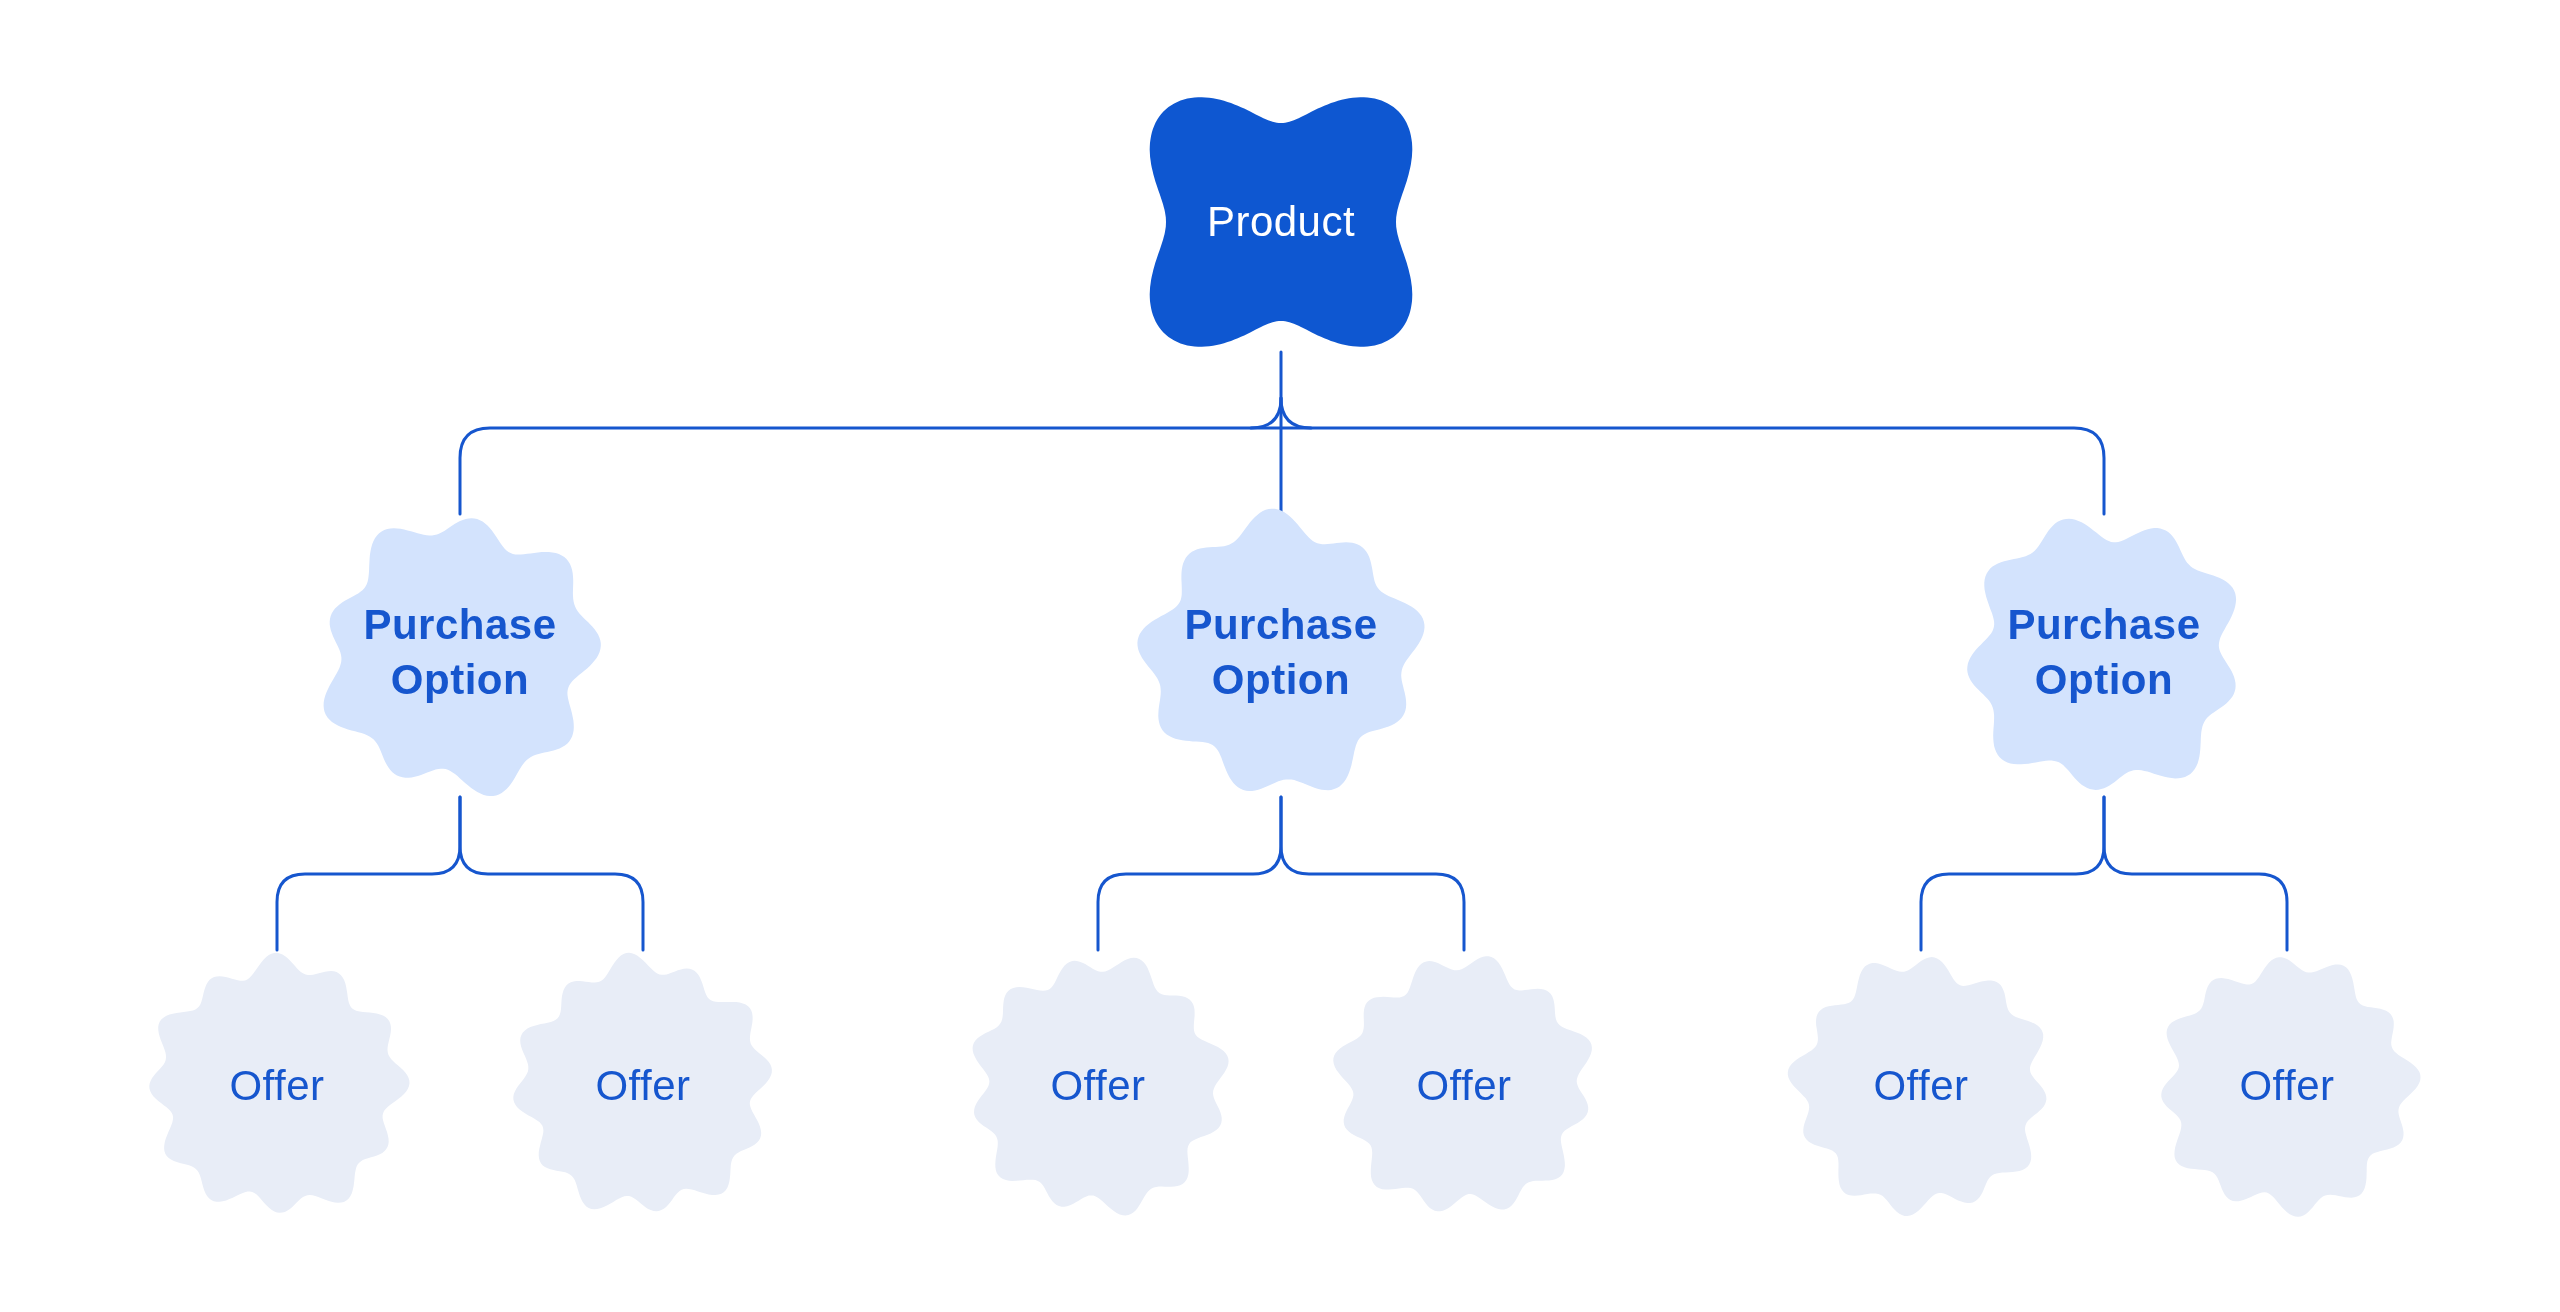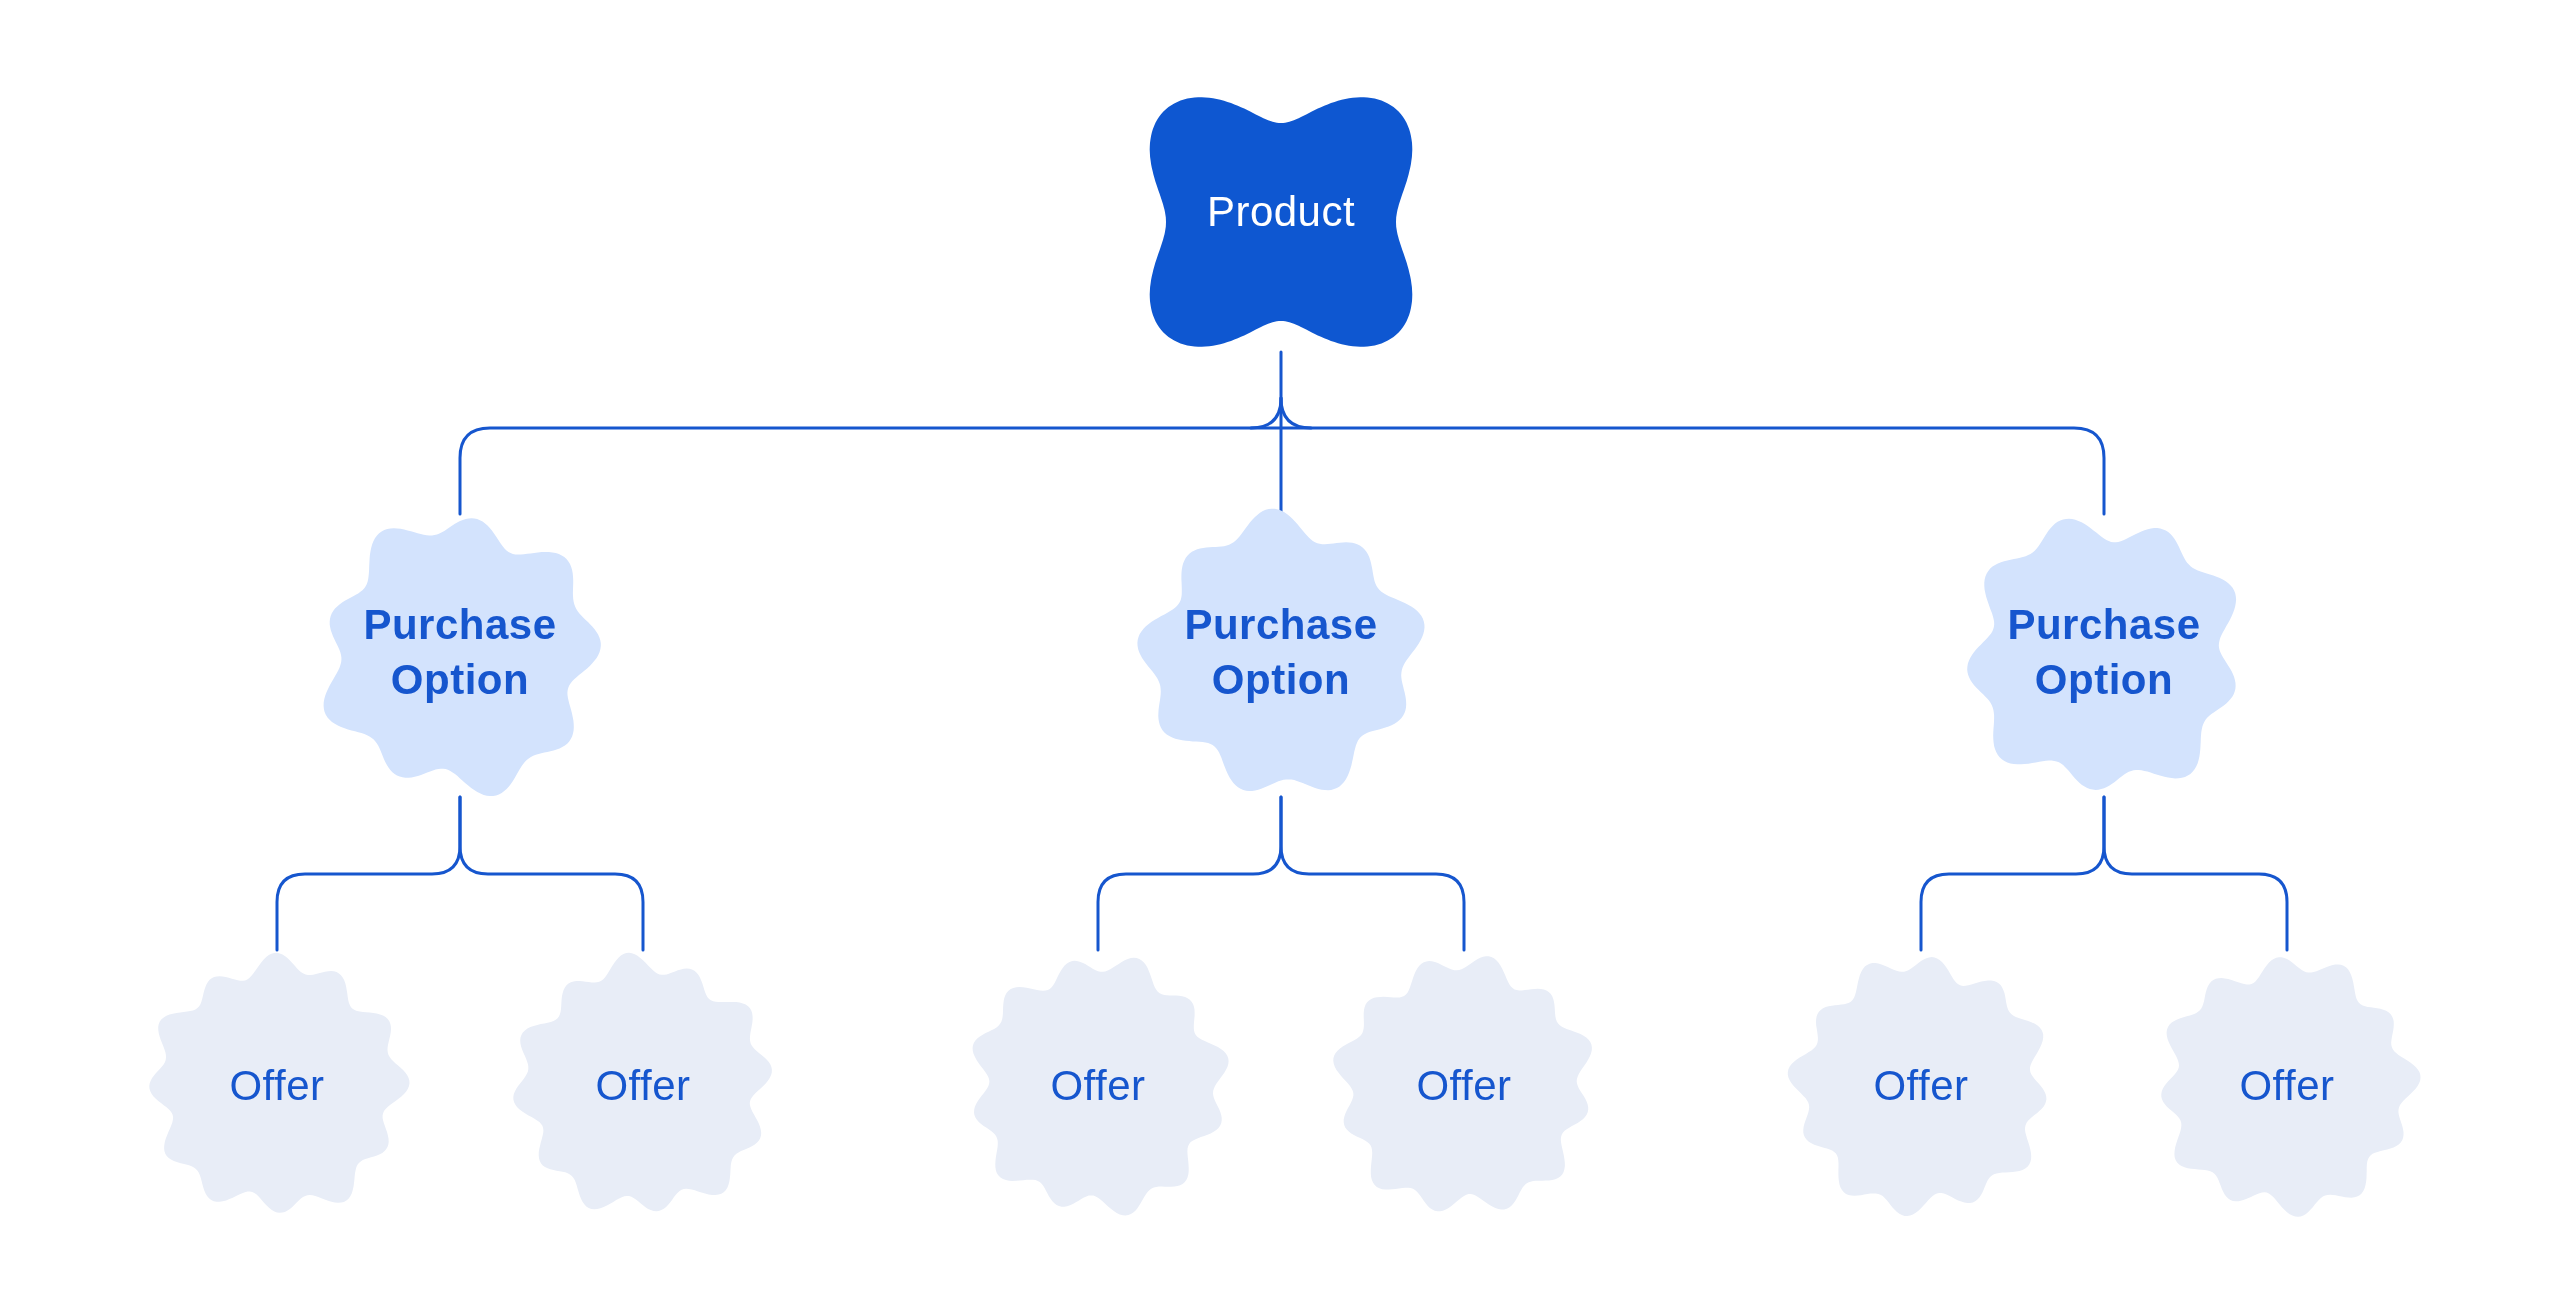--- a/index.html
+++ b/index.html
@@ -101,21 +101,21 @@
     <path class="blob-purchase" d="M2221.7 655.0L2223.1 657.5L2224.7 660.1L2226.4 662.7L2228.1 665.4L2229.9 668.2L2231.5 671.1L2232.9 674.0L2234.1 677.0L2234.9 680.0L2235.5 682.9L2235.6 685.9L2235.4 688.7L2234.7 691.5L2233.7 694.2L2232.3 696.7L2230.5 699.1L2228.5 701.3L2226.3 703.4L2223.8 705.4L2221.3 707.2L2218.7 709.0L2216.2 710.7L2213.7 712.4L2211.4 714.0L2209.3 715.8L2207.4 717.6L2205.7 719.6L2204.4 721.7L2203.3 724.0L2202.4 726.5L2201.8 729.2L2201.3 732.1L2201.0 735.3L2200.8 738.6L2200.7 742.1L2200.5 745.6L2200.3 749.3L2199.9 753.0L2199.4 756.6L2198.6 760.1L2197.6 763.4L2196.2 766.5L2194.6 769.3L2192.6 771.8L2190.4 773.9L2187.8 775.6L2185.0 776.9L2181.9 777.8L2178.6 778.3L2175.2 778.4L2171.7 778.1L2168.1 777.6L2164.5 776.8L2160.9 775.8L2157.3 774.8L2153.9 773.7L2150.6 772.6L2147.4 771.6L2144.3 770.9L2141.5 770.3L2138.7 770.0L2136.1 770.0L2133.6 770.3L2131.2 770.9L2128.8 771.8L2126.5 773.1L2124.2 774.5L2121.9 776.2L2119.5 778.0L2117.1 779.9L2114.7 781.9L2112.1 783.7L2109.5 785.4L2106.8 786.9L2104.0 788.2L2101.2 789.1L2098.4 789.7L2095.5 789.9L2092.7 789.6L2089.9 789.0L2087.2 788.0L2084.6 786.6L2082.0 784.9L2079.6 782.9L2077.3 780.7L2075.1 778.4L2072.9 775.9L2070.9 773.5L2068.9 771.1L2067.0 768.9L2065.0 766.9L2063.1 765.1L2061.0 763.5L2058.9 762.3L2056.6 761.4L2054.2 760.9L2051.6 760.6L2048.8 760.6L2045.8 760.8L2042.6 761.3L2039.3 761.8L2035.8 762.5L2032.2 763.1L2028.5 763.7L2024.7 764.1L2021.0 764.3L2017.3 764.3L2013.8 764.0L2010.4 763.4L2007.3 762.4L2004.4 761.0L2001.8 759.3L1999.6 757.2L1997.7 754.8L1996.2 752.1L1995.0 749.1L1994.1 745.9L1993.6 742.5L1993.3 739.0L1993.2 735.5L1993.3 731.9L1993.5 728.4L1993.8 725.0L1994.0 721.6L1994.1 718.5L1994.1 715.4L1993.8 712.6L1993.4 709.9L1992.7 707.4L1991.7 705.0L1990.5 702.7L1989.0 700.5L1987.2 698.4L1985.2 696.4L1983.1 694.3L1980.9 692.2L1978.7 690.0L1976.4 687.7L1974.3 685.4L1972.4 683.0L1970.7 680.4L1969.3 677.8L1968.2 675.1L1967.5 672.2L1967.2 669.4L1967.4 666.5L1967.9 663.6L1968.9 660.7L1970.3 657.8L1972.0 655.0L1973.9 652.3L1976.1 649.6L1978.4 647.1L1980.8 644.7L1983.1 642.3L1985.4 640.0L1987.5 637.8L1989.4 635.6L1991.1 633.5L1992.4 631.3L1993.3 629.0L1993.9 626.7L1994.2 624.3L1994.1 621.8L1993.6 619.1L1992.9 616.3L1992.0 613.3L1990.8 610.2L1989.6 606.9L1988.4 603.5L1987.2 600.0L1986.1 596.5L1985.3 592.9L1984.6 589.4L1984.3 585.9L1984.3 582.5L1984.7 579.3L1985.5 576.3L1986.7 573.5L1988.3 570.9L1990.2 568.6L1992.5 566.6L1995.1 564.9L1997.9 563.4L2001.0 562.2L2004.1 561.2L2007.4 560.4L2010.6 559.7L2013.9 559.0L2017.0 558.4L2020.1 557.8L2022.9 557.0L2025.7 556.2L2028.2 555.1L2030.5 553.9L2032.7 552.4L2034.7 550.7L2036.5 548.7L2038.3 546.5L2040.0 544.1L2041.6 541.5L2043.3 538.8L2045.0 536.1L2046.8 533.3L2048.6 530.6L2050.7 528.1L2052.8 525.7L2055.1 523.6L2057.6 521.8L2060.3 520.4L2063.1 519.4L2066.0 518.9L2069.0 518.7L2072.1 519.0L2075.3 519.8L2078.4 520.9L2081.6 522.3L2084.7 524.1L2087.7 526.1L2090.7 528.2L2093.5 530.4L2096.3 532.6L2099.0 534.8L2101.5 536.7L2104.0 538.5L2106.4 539.9L2108.8 541.1L2111.1 541.9L2113.5 542.3L2115.8 542.3L2118.3 541.9L2120.8 541.3L2123.4 540.3L2126.1 539.0L2128.9 537.6L2131.9 536.1L2134.9 534.5L2138.1 533.0L2141.3 531.5L2144.5 530.3L2147.8 529.2L2151.0 528.5L2154.2 528.1L2157.3 528.1L2160.3 528.5L2163.1 529.4L2165.8 530.6L2168.2 532.1L2170.5 534.1L2172.5 536.3L2174.4 538.8L2176.1 541.4L2177.6 544.2L2179.0 547.1L2180.3 550.0L2181.6 552.8L2182.9 555.5L2184.2 558.1L2185.6 560.5L2187.1 562.7L2188.9 564.6L2190.8 566.4L2192.9 567.9L2195.3 569.3L2197.8 570.5L2200.6 571.6L2203.6 572.6L2206.7 573.6L2210.0 574.6L2213.3 575.6L2216.5 576.8L2219.8 578.1L2222.8 579.6L2225.7 581.3L2228.3 583.2L2230.6 585.4L2232.6 587.8L2234.1 590.4L2235.2 593.3L2235.8 596.3L2236.1 599.5L2235.8 602.8L2235.2 606.2L2234.3 609.6L2233.0 613.1L2231.5 616.5L2229.8 619.9L2228.0 623.2L2226.2 626.3L2224.5 629.4L2222.9 632.3L2221.5 635.1L2220.3 637.8L2219.5 640.4L2219.0 642.9L2218.8 645.4L2219.0 647.8L2219.6 650.2L2220.5 652.6L2221.7 655.0Z"></path>
 
     <path class="blob-offer" d="M409.0 1086.0L407.9 1088.7L406.2 1091.4L404.0 1094.0L401.4 1096.4L398.5 1098.8L395.6 1101.0L392.7 1103.1L390.0 1105.1L387.6 1107.1L385.6 1109.1L384.0 1111.1L383.1 1113.2L382.6 1115.5L382.6 1117.9L383.1 1120.5L383.9 1123.2L384.9 1126.1L386.0 1129.2L387.1 1132.3L387.9 1135.4L388.5 1138.5L388.7 1141.4L388.4 1144.3L387.6 1146.8L386.3 1149.1L384.6 1151.1L382.3 1152.9L379.8 1154.3L376.9 1155.5L374.0 1156.5L371.0 1157.3L368.0 1158.2L365.3 1159.1L362.8 1160.1L360.7 1161.4L358.9 1162.9L357.5 1164.8L356.4 1167.1L355.7 1169.8L355.1 1172.8L354.7 1176.0L354.4 1179.5L354.0 1183.1L353.5 1186.7L352.7 1190.2L351.7 1193.4L350.3 1196.3L348.5 1198.7L346.4 1200.6L343.9 1201.9L341.1 1202.6L338.1 1202.8L334.8 1202.5L331.5 1201.8L328.1 1200.7L324.7 1199.5L321.4 1198.2L318.3 1197.0L315.3 1196.0L312.5 1195.3L309.9 1195.1L307.5 1195.3L305.2 1195.9L303.0 1197.0L300.9 1198.6L298.8 1200.5L296.7 1202.6L294.5 1204.8L292.3 1206.9L289.9 1208.9L287.5 1210.6L284.9 1211.9L282.3 1212.6L279.7 1212.8L277.0 1212.5L274.4 1211.5L271.8 1210.0L269.3 1208.1L266.9 1205.8L264.7 1203.4L262.5 1200.9L260.4 1198.4L258.4 1196.2L256.3 1194.3L254.3 1192.9L252.2 1191.9L249.9 1191.5L247.5 1191.6L244.9 1192.2L242.2 1193.2L239.2 1194.6L236.1 1196.1L232.8 1197.7L229.4 1199.1L226.1 1200.4L222.7 1201.3L219.5 1201.8L216.5 1201.8L213.7 1201.2L211.2 1200.0L209.0 1198.3L207.1 1196.1L205.6 1193.5L204.3 1190.6L203.3 1187.4L202.4 1184.2L201.6 1181.1L200.8 1178.1L199.9 1175.3L198.8 1172.8L197.5 1170.7L195.9 1168.9L193.9 1167.4L191.6 1166.2L189.0 1165.3L186.1 1164.5L183.0 1163.7L179.9 1163.0L176.8 1162.1L173.8 1161.0L171.0 1159.6L168.7 1158.0L166.7 1156.0L165.3 1153.7L164.4 1151.0L164.1 1148.1L164.3 1144.9L164.9 1141.6L165.9 1138.3L167.2 1134.9L168.6 1131.6L170.0 1128.4L171.3 1125.3L172.3 1122.5L172.9 1119.8L173.1 1117.4L172.7 1115.1L171.8 1113.0L170.4 1111.0L168.5 1109.1L166.2 1107.1L163.7 1105.2L161.0 1103.1L158.3 1101.0L155.8 1098.7L153.5 1096.4L151.7 1093.9L150.3 1091.3L149.5 1088.7L149.3 1086.0L149.7 1083.3L150.7 1080.7L152.1 1078.1L153.8 1075.7L155.8 1073.3L157.9 1071.0L160.0 1068.7L162.0 1066.5L163.6 1064.4L164.9 1062.2L165.7 1059.9L166.0 1057.5L165.9 1055.0L165.4 1052.3L164.5 1049.4L163.4 1046.4L162.1 1043.3L160.8 1040.0L159.7 1036.7L158.8 1033.4L158.3 1030.1L158.2 1027.0L158.7 1024.2L159.8 1021.6L161.5 1019.3L163.7 1017.4L166.4 1015.8L169.5 1014.6L172.9 1013.7L176.5 1013.0L180.2 1012.5L183.7 1012.1L187.1 1011.6L190.2 1011.1L193.0 1010.4L195.4 1009.4L197.4 1008.1L199.0 1006.4L200.3 1004.4L201.3 1002.0L202.1 999.3L202.8 996.4L203.5 993.3L204.3 990.2L205.3 987.3L206.4 984.5L207.9 982.0L209.6 979.8L211.7 978.2L214.1 977.0L216.7 976.4L219.6 976.2L222.6 976.4L225.7 977.0L228.8 977.8L231.9 978.7L234.9 979.5L237.7 980.3L240.3 980.7L242.8 980.8L245.1 980.4L247.3 979.5L249.3 978.0L251.2 976.1L253.1 973.8L255.1 971.1L257.1 968.2L259.2 965.2L261.4 962.2L263.7 959.4L266.2 957.0L268.8 955.1L271.5 953.7L274.2 952.9L277.0 952.8L279.8 953.4L282.5 954.5L285.2 956.2L287.7 958.3L290.2 960.7L292.5 963.2L294.8 965.8L296.9 968.2L299.1 970.4L301.2 972.2L303.4 973.6L305.6 974.5L308.0 975.0L310.5 975.0L313.2 974.7L316.0 974.0L318.9 973.3L322.0 972.5L325.0 971.7L328.1 971.2L331.1 971.1L333.9 971.3L336.6 972.1L338.9 973.4L341.0 975.2L342.7 977.5L344.2 980.2L345.3 983.2L346.1 986.6L346.7 990.0L347.3 993.4L347.7 996.8L348.2 999.9L348.9 1002.7L349.8 1005.1L351.0 1007.2L352.6 1008.8L354.6 1010.0L357.0 1010.9L359.8 1011.5L362.9 1011.9L366.2 1012.2L369.7 1012.5L373.3 1012.9L376.7 1013.5L380.0 1014.4L383.0 1015.6L385.6 1017.1L387.7 1019.0L389.3 1021.2L390.3 1023.7L390.9 1026.5L391.0 1029.4L390.7 1032.5L390.2 1035.6L389.4 1038.7L388.7 1041.8L388.0 1044.7L387.6 1047.5L387.5 1050.1L387.8 1052.6L388.5 1054.9L389.7 1057.1L391.3 1059.2L393.3 1061.3L395.6 1063.4L398.1 1065.5L400.6 1067.7L403.1 1070.1L405.3 1072.5L407.1 1075.1L408.5 1077.7L409.3 1080.5L409.5 1083.2L409.0 1086.0Z"></path>
     <path class="blob-offer" d="M763.2 1086.0L760.6 1088.5L758.0 1090.8L755.6 1093.1L753.5 1095.3L751.8 1097.4L750.6 1099.6L749.9 1101.8L749.8 1104.1L750.3 1106.5L751.2 1109.0L752.4 1111.7L754.0 1114.5L755.6 1117.4L757.3 1120.5L758.8 1123.6L760.0 1126.7L760.8 1129.8L761.2 1132.8L761.0 1135.6L760.2 1138.2L758.9 1140.5L757.1 1142.6L754.8 1144.5L752.3 1146.1L749.5 1147.5L746.6 1148.7L743.7 1149.9L741.0 1151.1L738.5 1152.4L736.4 1153.8L734.5 1155.5L733.1 1157.4L732.0 1159.7L731.3 1162.2L730.8 1165.1L730.6 1168.2L730.4 1171.6L730.2 1175.0L729.8 1178.5L729.3 1181.8L728.4 1185.0L727.3 1187.8L725.7 1190.3L723.7 1192.3L721.3 1193.7L718.5 1194.6L715.4 1195.0L712.1 1194.9L708.6 1194.4L705.1 1193.5L701.5 1192.5L698.1 1191.4L694.8 1190.3L691.7 1189.4L688.8 1188.9L686.2 1188.7L683.8 1189.0L681.6 1189.8L679.6 1191.0L677.7 1192.7L675.8 1194.8L674.0 1197.1L672.2 1199.7L670.3 1202.2L668.2 1204.7L666.1 1206.9L663.8 1208.7L661.3 1210.1L658.8 1211.0L656.2 1211.2L653.5 1211.0L650.8 1210.1L648.1 1208.9L645.5 1207.2L643.0 1205.3L640.5 1203.3L638.2 1201.3L635.9 1199.5L633.6 1197.9L631.4 1196.8L629.1 1196.1L626.8 1196.0L624.3 1196.3L621.8 1197.2L619.1 1198.5L616.2 1200.1L613.3 1201.9L610.1 1203.7L606.9 1205.5L603.7 1207.1L600.4 1208.3L597.2 1209.1L594.2 1209.3L591.3 1209.0L588.7 1208.0L586.3 1206.4L584.3 1204.3L582.5 1201.7L581.0 1198.8L579.7 1195.6L578.7 1192.2L577.7 1188.9L576.8 1185.7L575.8 1182.7L574.7 1180.1L573.3 1177.8L571.8 1175.9L569.9 1174.4L567.7 1173.2L565.3 1172.3L562.5 1171.7L559.6 1171.2L556.5 1170.7L553.5 1170.1L550.4 1169.3L547.6 1168.3L545.0 1167.0L542.8 1165.4L541.1 1163.4L539.8 1161.0L539.0 1158.3L538.7 1155.3L538.8 1152.1L539.3 1148.8L540.1 1145.4L540.9 1142.1L541.8 1138.9L542.6 1135.8L543.2 1133.0L543.4 1130.4L543.1 1128.0L542.4 1125.8L541.1 1123.9L539.4 1122.1L537.1 1120.4L534.5 1118.8L531.6 1117.1L528.5 1115.4L525.3 1113.6L522.3 1111.6L519.6 1109.5L517.2 1107.3L515.4 1104.8L514.1 1102.3L513.4 1099.6L513.3 1096.9L513.8 1094.1L514.9 1091.4L516.3 1088.7L518.1 1086.0L520.1 1083.4L522.1 1080.9L524.0 1078.5L525.6 1076.1L526.9 1073.8L527.9 1071.5L528.3 1069.1L528.3 1066.6L527.9 1064.0L527.1 1061.4L526.0 1058.5L524.7 1055.6L523.3 1052.6L522.1 1049.5L521.1 1046.4L520.4 1043.3L520.2 1040.3L520.5 1037.5L521.4 1034.9L522.8 1032.5L524.9 1030.4L527.4 1028.6L530.4 1027.1L533.7 1025.9L537.3 1024.9L540.8 1024.1L544.4 1023.4L547.7 1022.7L550.8 1021.9L553.5 1020.9L555.7 1019.8L557.6 1018.3L558.9 1016.5L559.9 1014.3L560.6 1011.8L561.0 1009.0L561.2 1005.9L561.4 1002.7L561.6 999.4L562.0 996.1L562.7 992.9L563.6 990.0L564.9 987.4L566.5 985.3L568.5 983.5L570.9 982.3L573.5 981.5L576.4 981.1L579.4 981.1L582.5 981.3L585.7 981.7L588.7 982.1L591.6 982.4L594.3 982.5L596.9 982.3L599.2 981.8L601.3 980.7L603.3 979.2L605.1 977.2L606.9 974.8L608.6 972.1L610.4 969.1L612.2 966.1L614.2 963.0L616.3 960.2L618.5 957.7L620.9 955.6L623.5 954.0L626.2 953.1L629.0 952.8L631.9 953.2L634.7 954.3L637.5 955.8L640.3 957.9L643.0 960.2L645.6 962.8L648.1 965.4L650.4 967.8L652.7 970.1L655.0 972.0L657.2 973.4L659.5 974.4L661.8 974.8L664.2 974.8L666.7 974.4L669.4 973.6L672.1 972.5L675.0 971.4L677.9 970.3L680.9 969.4L683.8 968.7L686.7 968.5L689.5 968.7L692.0 969.4L694.4 970.7L696.4 972.4L698.3 974.7L699.8 977.3L701.1 980.2L702.3 983.3L703.3 986.5L704.2 989.5L705.2 992.4L706.3 995.0L707.5 997.2L709.1 999.0L710.9 1000.3L713.1 1001.3L715.7 1001.8L718.6 1002.1L721.8 1002.1L725.2 1002.0L728.9 1001.9L732.6 1001.9L736.2 1002.1L739.7 1002.6L742.9 1003.4L745.7 1004.6L748.1 1006.2L750.0 1008.3L751.4 1010.7L752.2 1013.4L752.6 1016.4L752.6 1019.6L752.3 1022.9L751.7 1026.2L751.1 1029.5L750.5 1032.6L750.1 1035.6L749.9 1038.4L750.1 1041.0L750.7 1043.4L751.7 1045.6L753.2 1047.6L755.0 1049.6L757.2 1051.5L759.6 1053.4L762.1 1055.4L764.5 1057.5L766.8 1059.7L768.8 1062.0L770.4 1064.5L771.4 1067.0L771.9 1069.7L771.8 1072.5L771.0 1075.2L769.7 1078.0L767.9 1080.8L765.7 1083.4L763.2 1086.0Z"></path>
     <path class="blob-offer" d="M1215.0 1086.0L1213.9 1088.4L1213.2 1090.8L1213.0 1093.2L1213.3 1095.7L1214.0 1098.2L1215.0 1100.8L1216.3 1103.5L1217.7 1106.2L1219.1 1109.1L1220.3 1112.0L1221.2 1114.9L1221.7 1117.8L1221.7 1120.5L1221.2 1123.2L1220.1 1125.7L1218.5 1127.9L1216.3 1130.0L1213.6 1131.8L1210.7 1133.4L1207.5 1134.7L1204.2 1136.0L1200.9 1137.1L1197.9 1138.2L1195.1 1139.4L1192.7 1140.7L1190.7 1142.1L1189.2 1143.9L1188.2 1145.9L1187.6 1148.3L1187.4 1151.0L1187.5 1153.9L1187.8 1157.2L1188.2 1160.6L1188.5 1164.2L1188.7 1167.7L1188.7 1171.2L1188.3 1174.4L1187.5 1177.4L1186.3 1180.0L1184.6 1182.2L1182.6 1184.0L1180.1 1185.3L1177.4 1186.1L1174.4 1186.6L1171.2 1186.8L1168.0 1186.8L1164.9 1186.7L1161.8 1186.6L1158.9 1186.6L1156.2 1186.9L1153.8 1187.5L1151.6 1188.5L1149.6 1189.9L1147.8 1191.7L1146.1 1194.0L1144.5 1196.5L1142.9 1199.3L1141.2 1202.2L1139.5 1205.1L1137.6 1207.9L1135.6 1210.4L1133.3 1212.5L1130.9 1214.1L1128.3 1215.1L1125.5 1215.5L1122.7 1215.2L1119.7 1214.4L1116.7 1212.9L1113.8 1211.1L1110.9 1208.8L1108.1 1206.4L1105.4 1204.0L1102.8 1201.6L1100.4 1199.5L1098.0 1197.7L1095.7 1196.4L1093.4 1195.6L1091.1 1195.4L1088.8 1195.6L1086.4 1196.4L1083.9 1197.6L1081.3 1199.0L1078.6 1200.7L1075.8 1202.3L1072.9 1203.9L1070.0 1205.2L1067.1 1206.2L1064.3 1206.7L1061.6 1206.7L1059.0 1206.1L1056.6 1205.0L1054.4 1203.3L1052.4 1201.3L1050.6 1198.8L1048.9 1196.2L1047.5 1193.4L1046.0 1190.7L1044.6 1188.1L1043.2 1185.7L1041.6 1183.7L1039.8 1182.1L1037.8 1180.9L1035.5 1180.1L1032.9 1179.7L1030.0 1179.7L1026.8 1179.8L1023.4 1180.2L1019.8 1180.5L1016.2 1180.8L1012.5 1180.9L1009.1 1180.7L1005.9 1180.1L1003.0 1179.1L1000.5 1177.6L998.5 1175.6L996.9 1173.2L995.9 1170.4L995.4 1167.3L995.3 1164.0L995.5 1160.5L995.9 1156.9L996.5 1153.4L997.1 1150.0L997.6 1146.8L997.8 1143.8L997.7 1141.1L997.2 1138.7L996.3 1136.5L995.0 1134.5L993.2 1132.7L991.1 1130.9L988.7 1129.3L986.2 1127.6L983.6 1125.9L981.1 1124.0L978.8 1122.0L976.9 1119.8L975.4 1117.5L974.4 1115.0L974.0 1112.4L974.2 1109.6L974.9 1106.8L976.1 1104.0L977.7 1101.2L979.6 1098.4L981.6 1095.8L983.7 1093.2L985.5 1090.7L987.2 1088.3L988.4 1086.0L989.1 1083.7L989.4 1081.4L989.0 1079.1L988.2 1076.8L986.8 1074.3L985.1 1071.7L983.1 1069.0L980.9 1066.2L978.7 1063.2L976.7 1060.2L975.0 1057.1L973.6 1054.1L972.8 1051.0L972.6 1048.1L972.9 1045.4L973.9 1042.8L975.4 1040.4L977.5 1038.3L979.9 1036.4L982.7 1034.7L985.6 1033.1L988.6 1031.7L991.4 1030.3L994.1 1028.9L996.5 1027.4L998.5 1025.7L1000.1 1023.8L1001.3 1021.7L1002.1 1019.4L1002.6 1016.7L1002.9 1013.8L1003.0 1010.7L1003.1 1007.5L1003.3 1004.3L1003.7 1001.1L1004.3 998.0L1005.3 995.2L1006.7 992.7L1008.5 990.7L1010.7 989.0L1013.3 987.9L1016.3 987.3L1019.6 987.1L1023.0 987.2L1026.6 987.7L1030.2 988.4L1033.7 989.2L1037.0 989.9L1040.1 990.4L1043.0 990.7L1045.5 990.5L1047.8 989.9L1049.8 988.9L1051.6 987.3L1053.2 985.3L1054.6 982.9L1056.1 980.1L1057.5 977.1L1059.0 974.1L1060.7 971.1L1062.5 968.3L1064.4 965.8L1066.6 963.8L1069.0 962.2L1071.5 961.2L1074.1 960.8L1076.9 961.0L1079.6 961.7L1082.4 962.7L1085.2 964.1L1087.9 965.7L1090.5 967.3L1093.1 968.9L1095.6 970.2L1098.0 971.2L1100.4 971.7L1102.8 971.8L1105.2 971.4L1107.7 970.5L1110.3 969.2L1113.0 967.6L1115.8 965.8L1118.7 963.9L1121.7 962.0L1124.7 960.3L1127.8 959.0L1130.8 958.1L1133.8 957.7L1136.6 958.0L1139.3 958.9L1141.7 960.4L1143.9 962.5L1145.9 965.1L1147.6 968.1L1149.0 971.4L1150.3 974.8L1151.5 978.3L1152.6 981.6L1153.7 984.7L1154.9 987.5L1156.3 989.8L1157.8 991.7L1159.7 993.2L1161.8 994.2L1164.2 994.9L1166.9 995.2L1169.8 995.4L1172.9 995.5L1176.0 995.6L1179.2 995.8L1182.2 996.3L1185.1 997.1L1187.6 998.2L1189.8 999.8L1191.6 1001.7L1193.0 1004.0L1193.9 1006.6L1194.5 1009.6L1194.6 1012.7L1194.6 1015.9L1194.3 1019.1L1194.0 1022.2L1193.8 1025.2L1193.8 1028.0L1194.0 1030.6L1194.7 1032.9L1195.8 1034.9L1197.3 1036.7L1199.4 1038.3L1201.9 1039.7L1204.8 1041.1L1207.9 1042.5L1211.3 1043.9L1214.6 1045.4L1217.9 1047.0L1220.9 1048.9L1223.6 1050.9L1225.7 1053.2L1227.3 1055.7L1228.2 1058.3L1228.6 1061.1L1228.3 1064.0L1227.4 1066.9L1226.0 1069.8L1224.3 1072.7L1222.3 1075.6L1220.3 1078.3L1218.3 1081.0L1216.5 1083.5L1215.0 1086.0Z"></path>
     <path class="blob-offer" d="M1577.8 1086.0L1578.9 1088.4L1580.4 1090.9L1582.0 1093.4L1583.7 1096.0L1585.3 1098.7L1586.6 1101.5L1587.6 1104.3L1588.2 1107.0L1588.2 1109.7L1587.7 1112.3L1586.6 1114.8L1585.0 1117.1L1582.9 1119.2L1580.4 1121.1L1577.7 1122.9L1574.8 1124.6L1571.9 1126.1L1569.2 1127.7L1566.7 1129.2L1564.6 1130.8L1563.0 1132.6L1561.8 1134.5L1561.1 1136.7L1560.8 1139.2L1561.0 1142.0L1561.5 1145.0L1562.2 1148.3L1563.0 1151.8L1563.8 1155.4L1564.4 1159.0L1564.8 1162.5L1564.9 1165.9L1564.4 1169.1L1563.6 1171.9L1562.2 1174.4L1560.3 1176.4L1558.0 1178.0L1555.3 1179.2L1552.2 1180.0L1549.0 1180.4L1545.7 1180.6L1542.3 1180.7L1539.1 1180.7L1536.0 1180.8L1533.1 1181.1L1530.5 1181.7L1528.2 1182.6L1526.1 1183.8L1524.3 1185.5L1522.6 1187.6L1521.2 1190.0L1519.7 1192.6L1518.3 1195.4L1516.8 1198.3L1515.2 1201.0L1513.4 1203.6L1511.4 1205.8L1509.2 1207.6L1506.8 1208.8L1504.1 1209.5L1501.3 1209.6L1498.4 1209.1L1495.3 1208.1L1492.3 1206.6L1489.2 1204.8L1486.3 1202.7L1483.4 1200.7L1480.6 1198.7L1478.0 1196.9L1475.5 1195.4L1473.1 1194.5L1470.8 1194.0L1468.5 1194.1L1466.3 1194.7L1464.0 1195.9L1461.7 1197.5L1459.2 1199.4L1456.7 1201.6L1454.1 1203.8L1451.4 1206.0L1448.6 1207.9L1445.8 1209.5L1442.9 1210.7L1440.1 1211.3L1437.4 1211.3L1434.7 1210.7L1432.3 1209.6L1429.9 1208.0L1427.8 1205.9L1425.8 1203.6L1423.9 1201.1L1422.2 1198.5L1420.5 1196.0L1418.7 1193.7L1417.0 1191.7L1415.0 1190.0L1413.0 1188.8L1410.6 1188.1L1408.1 1187.7L1405.3 1187.7L1402.3 1187.9L1399.0 1188.4L1395.6 1188.9L1392.2 1189.3L1388.7 1189.6L1385.4 1189.6L1382.2 1189.2L1379.4 1188.3L1376.8 1187.0L1374.7 1185.1L1373.1 1182.8L1371.9 1180.1L1371.1 1176.9L1370.8 1173.5L1370.8 1169.9L1371.0 1166.2L1371.4 1162.6L1371.8 1159.1L1372.1 1155.7L1372.2 1152.7L1372.0 1149.9L1371.5 1147.5L1370.5 1145.3L1369.1 1143.5L1367.2 1141.9L1365.0 1140.5L1362.4 1139.1L1359.6 1137.8L1356.7 1136.5L1353.9 1135.0L1351.2 1133.4L1348.8 1131.6L1346.8 1129.6L1345.2 1127.4L1344.2 1124.9L1343.7 1122.3L1343.7 1119.6L1344.3 1116.7L1345.2 1113.9L1346.5 1111.0L1348.0 1108.1L1349.5 1105.4L1350.9 1102.7L1352.1 1100.1L1352.9 1097.7L1353.4 1095.3L1353.3 1093.0L1352.7 1090.7L1351.6 1088.4L1350.0 1086.0L1348.0 1083.6L1345.7 1081.0L1343.3 1078.4L1340.9 1075.7L1338.6 1072.8L1336.5 1069.9L1334.9 1066.9L1333.8 1064.0L1333.3 1061.1L1333.4 1058.2L1334.2 1055.6L1335.6 1053.0L1337.5 1050.7L1340.0 1048.5L1342.7 1046.6L1345.7 1044.8L1348.8 1043.1L1351.8 1041.6L1354.6 1040.0L1357.1 1038.4L1359.3 1036.7L1361.1 1034.9L1362.4 1032.9L1363.2 1030.6L1363.7 1028.1L1363.9 1025.4L1363.9 1022.5L1363.8 1019.4L1363.7 1016.3L1363.7 1013.2L1364.0 1010.1L1364.6 1007.2L1365.6 1004.6L1367.1 1002.3L1369.0 1000.4L1371.3 998.9L1374.0 997.8L1377.0 997.2L1380.3 996.9L1383.7 996.8L1387.2 997.0L1390.6 997.2L1393.8 997.5L1396.8 997.5L1399.6 997.4L1402.0 996.8L1404.1 995.9L1405.9 994.5L1407.5 992.7L1408.8 990.3L1409.9 987.6L1410.9 984.5L1412.0 981.2L1413.1 977.8L1414.3 974.4L1415.7 971.2L1417.4 968.3L1419.3 965.7L1421.4 963.7L1423.8 962.3L1426.4 961.4L1429.1 961.1L1432.0 961.3L1434.9 962.0L1437.9 963.1L1440.8 964.5L1443.7 965.9L1446.5 967.3L1449.2 968.6L1451.8 969.6L1454.3 970.2L1456.7 970.3L1459.1 970.1L1461.6 969.3L1464.0 968.1L1466.5 966.6L1469.1 964.8L1471.7 962.9L1474.5 961.0L1477.3 959.3L1480.2 957.8L1483.1 956.8L1485.9 956.2L1488.7 956.3L1491.4 957.0L1494.0 958.3L1496.3 960.2L1498.4 962.6L1500.4 965.5L1502.1 968.6L1503.7 972.0L1505.2 975.3L1506.5 978.5L1507.9 981.5L1509.3 984.2L1510.9 986.4L1512.6 988.1L1514.5 989.4L1516.7 990.1L1519.2 990.4L1521.9 990.4L1524.9 990.1L1528.0 989.7L1531.3 989.2L1534.6 988.9L1537.8 988.8L1540.9 988.9L1543.8 989.5L1546.4 990.5L1548.7 991.9L1550.6 993.8L1552.1 996.1L1553.2 998.7L1553.9 1001.6L1554.4 1004.6L1554.7 1007.7L1554.9 1010.8L1555.1 1013.8L1555.4 1016.6L1556.0 1019.2L1556.8 1021.5L1558.1 1023.5L1559.8 1025.2L1561.9 1026.7L1564.4 1028.0L1567.3 1029.2L1570.5 1030.3L1573.8 1031.5L1577.2 1032.7L1580.5 1034.1L1583.6 1035.7L1586.3 1037.6L1588.6 1039.7L1590.3 1042.0L1591.4 1044.6L1591.9 1047.4L1591.8 1050.3L1591.0 1053.4L1589.8 1056.5L1588.2 1059.6L1586.3 1062.7L1584.2 1065.7L1582.2 1068.5L1580.4 1071.3L1578.8 1073.9L1577.7 1076.5L1576.9 1078.9L1576.7 1081.3L1577.0 1083.6L1577.8 1086.0Z"></path>
     <path class="blob-offer" d="M2040.8 1086.0L2042.7 1088.5L2044.3 1091.2L2045.5 1093.8L2046.2 1096.5L2046.4 1099.2L2045.9 1101.8L2045.0 1104.3L2043.5 1106.7L2041.5 1109.0L2039.3 1111.1L2036.9 1113.2L2034.4 1115.1L2032.0 1117.0L2029.9 1118.9L2028.0 1120.8L2026.6 1122.8L2025.6 1124.9L2025.1 1127.2L2025.0 1129.7L2025.4 1132.5L2026.2 1135.5L2027.1 1138.7L2028.2 1142.1L2029.3 1145.5L2030.2 1149.1L2030.9 1152.6L2031.2 1156.0L2031.1 1159.1L2030.4 1162.1L2029.2 1164.6L2027.5 1166.8L2025.2 1168.6L2022.5 1170.0L2019.4 1171.0L2016.1 1171.6L2012.6 1172.0L2009.1 1172.2L2005.6 1172.4L2002.3 1172.6L1999.2 1172.9L1996.5 1173.4L1994.0 1174.3L1991.9 1175.4L1990.1 1177.0L1988.5 1179.0L1987.2 1181.3L1986.0 1183.9L1984.9 1186.6L1983.7 1189.5L1982.4 1192.4L1981.0 1195.1L1979.3 1197.5L1977.4 1199.6L1975.2 1201.3L1972.8 1202.4L1970.2 1203.0L1967.3 1203.0L1964.3 1202.5L1961.3 1201.6L1958.2 1200.4L1955.1 1198.9L1952.1 1197.3L1949.2 1195.8L1946.5 1194.5L1943.9 1193.5L1941.4 1193.0L1939.1 1192.9L1936.9 1193.4L1934.7 1194.4L1932.6 1195.9L1930.4 1197.9L1928.2 1200.3L1925.9 1202.9L1923.5 1205.6L1921.0 1208.2L1918.4 1210.7L1915.7 1212.8L1912.9 1214.4L1910.1 1215.5L1907.3 1216.0L1904.6 1215.9L1901.9 1215.1L1899.4 1213.8L1897.0 1212.0L1894.7 1209.8L1892.5 1207.4L1890.5 1204.9L1888.5 1202.3L1886.6 1200.0L1884.7 1197.9L1882.7 1196.1L1880.5 1194.8L1878.3 1193.9L1875.8 1193.4L1873.2 1193.4L1870.4 1193.6L1867.4 1194.1L1864.2 1194.6L1861.0 1195.2L1857.7 1195.6L1854.5 1195.8L1851.4 1195.6L1848.6 1195.0L1846.0 1193.9L1843.8 1192.3L1842.0 1190.1L1840.5 1187.5L1839.5 1184.5L1838.9 1181.2L1838.5 1177.6L1838.4 1174.0L1838.4 1170.3L1838.5 1166.8L1838.5 1163.5L1838.3 1160.5L1837.9 1157.8L1837.1 1155.4L1835.9 1153.5L1834.2 1151.9L1832.2 1150.5L1829.7 1149.5L1826.9 1148.5L1823.8 1147.7L1820.6 1146.8L1817.4 1145.8L1814.3 1144.7L1811.4 1143.3L1808.8 1141.7L1806.7 1139.8L1805.0 1137.6L1803.9 1135.2L1803.3 1132.6L1803.3 1129.8L1803.6 1126.9L1804.3 1123.9L1805.3 1120.9L1806.4 1118.0L1807.4 1115.2L1808.3 1112.4L1808.9 1109.8L1809.2 1107.3L1809.0 1104.9L1808.3 1102.6L1807.1 1100.4L1805.5 1098.1L1803.4 1095.9L1801.1 1093.5L1798.6 1091.1L1796.1 1088.6L1793.7 1086.0L1791.5 1083.3L1789.8 1080.5L1788.5 1077.7L1787.8 1074.8L1787.8 1072.0L1788.4 1069.3L1789.7 1066.6L1791.6 1064.1L1794.0 1061.8L1796.7 1059.6L1799.7 1057.6L1802.8 1055.7L1805.9 1053.9L1808.8 1052.1L1811.4 1050.4L1813.7 1048.6L1815.4 1046.7L1816.7 1044.7L1817.5 1042.5L1817.9 1040.1L1817.9 1037.5L1817.6 1034.7L1817.2 1031.7L1816.7 1028.6L1816.2 1025.5L1816.0 1022.4L1816.1 1019.4L1816.6 1016.6L1817.5 1014.1L1818.9 1011.8L1820.7 1009.9L1823.0 1008.3L1825.7 1007.1L1828.6 1006.3L1831.8 1005.7L1835.0 1005.2L1838.2 1004.9L1841.3 1004.6L1844.2 1004.2L1846.8 1003.6L1849.1 1002.8L1851.1 1001.5L1852.7 999.8L1854.0 997.7L1855.0 995.2L1855.9 992.3L1856.6 989.0L1857.3 985.6L1858.0 982.0L1858.9 978.4L1859.9 974.9L1861.3 971.7L1862.9 969.0L1864.8 966.6L1867.1 964.9L1869.6 963.7L1872.3 963.1L1875.3 963.1L1878.4 963.6L1881.5 964.5L1884.7 965.7L1887.8 967.0L1890.8 968.4L1893.7 969.7L1896.5 970.8L1899.2 971.5L1901.7 971.8L1904.1 971.7L1906.5 971.1L1908.8 970.0L1911.1 968.6L1913.5 966.8L1915.9 964.9L1918.4 963.0L1921.0 961.1L1923.7 959.5L1926.4 958.2L1929.1 957.4L1931.8 957.1L1934.5 957.4L1937.1 958.4L1939.6 959.9L1942.0 961.9L1944.2 964.4L1946.2 967.2L1948.2 970.2L1949.9 973.3L1951.7 976.2L1953.3 978.9L1955.0 981.3L1956.8 983.2L1958.7 984.6L1960.8 985.5L1963.1 985.9L1965.6 985.8L1968.4 985.3L1971.4 984.6L1974.5 983.6L1977.9 982.6L1981.3 981.6L1984.6 980.9L1988.0 980.5L1991.1 980.5L1994.0 981.0L1996.6 981.9L1998.9 983.4L2000.8 985.3L2002.3 987.7L2003.5 990.4L2004.5 993.3L2005.2 996.4L2005.7 999.5L2006.2 1002.5L2006.8 1005.4L2007.5 1008.1L2008.5 1010.5L2009.8 1012.5L2011.5 1014.3L2013.5 1015.8L2015.9 1017.0L2018.7 1018.1L2021.7 1019.1L2024.9 1020.1L2028.2 1021.1L2031.4 1022.3L2034.4 1023.6L2037.2 1025.3L2039.5 1027.2L2041.3 1029.4L2042.5 1031.9L2043.2 1034.6L2043.2 1037.6L2042.7 1040.7L2041.6 1044.0L2040.2 1047.3L2038.5 1050.5L2036.7 1053.7L2034.8 1056.8L2033.1 1059.7L2031.7 1062.5L2030.6 1065.1L2030.0 1067.6L2030.0 1069.9L2030.4 1072.2L2031.4 1074.4L2032.8 1076.6L2034.6 1078.9L2036.6 1081.2L2038.7 1083.5L2040.8 1086.0Z"></path>
     <path class="blob-offer" d="M2417.6 1086.0L2415.6 1088.7L2413.2 1091.3L2410.7 1093.8L2408.1 1096.2L2405.6 1098.5L2403.4 1100.7L2401.5 1102.9L2400.0 1105.1L2399.0 1107.4L2398.5 1109.7L2398.4 1112.1L2398.8 1114.7L2399.5 1117.4L2400.4 1120.2L2401.3 1123.1L2402.3 1126.1L2403.0 1129.1L2403.5 1132.1L2403.5 1135.0L2403.1 1137.7L2402.2 1140.2L2400.7 1142.4L2398.7 1144.4L2396.3 1146.1L2393.5 1147.5L2390.4 1148.6L2387.1 1149.5L2383.8 1150.3L2380.6 1151.1L2377.6 1151.9L2374.9 1152.7L2372.6 1153.8L2370.7 1155.2L2369.2 1156.9L2368.1 1159.0L2367.3 1161.4L2366.9 1164.3L2366.7 1167.4L2366.7 1170.8L2366.6 1174.4L2366.5 1178.1L2366.1 1181.7L2365.5 1185.1L2364.6 1188.2L2363.3 1191.0L2361.6 1193.4L2359.6 1195.2L2357.1 1196.5L2354.4 1197.3L2351.5 1197.7L2348.3 1197.6L2345.1 1197.2L2341.9 1196.6L2338.7 1195.9L2335.7 1195.3L2332.8 1194.9L2330.0 1194.7L2327.5 1194.9L2325.1 1195.5L2322.9 1196.6L2320.9 1198.1L2318.8 1200.0L2316.8 1202.2L2314.8 1204.6L2312.8 1207.2L2310.6 1209.6L2308.3 1211.9L2305.9 1213.9L2303.3 1215.4L2300.7 1216.4L2298.0 1216.7L2295.2 1216.5L2292.4 1215.6L2289.7 1214.2L2287.0 1212.2L2284.4 1209.8L2281.9 1207.2L2279.6 1204.4L2277.3 1201.7L2275.1 1199.1L2273.0 1196.8L2270.9 1194.9L2268.8 1193.5L2266.7 1192.6L2264.4 1192.3L2262.0 1192.5L2259.5 1193.2L2256.8 1194.2L2253.9 1195.5L2251.0 1196.9L2247.9 1198.3L2244.8 1199.6L2241.6 1200.6L2238.6 1201.2L2235.7 1201.3L2232.9 1200.9L2230.4 1199.9L2228.2 1198.5L2226.2 1196.6L2224.5 1194.2L2223.1 1191.6L2221.8 1188.7L2220.7 1185.8L2219.6 1182.9L2218.6 1180.2L2217.4 1177.7L2216.0 1175.5L2214.4 1173.7L2212.5 1172.3L2210.3 1171.2L2207.7 1170.5L2204.8 1170.0L2201.6 1169.7L2198.2 1169.4L2194.7 1169.1L2191.1 1168.8L2187.7 1168.2L2184.5 1167.3L2181.5 1166.0L2179.1 1164.4L2177.1 1162.4L2175.6 1160.0L2174.7 1157.2L2174.4 1154.2L2174.6 1150.9L2175.1 1147.5L2176.1 1144.0L2177.2 1140.5L2178.4 1137.1L2179.5 1133.9L2180.5 1130.8L2181.1 1127.9L2181.4 1125.3L2181.2 1122.8L2180.5 1120.6L2179.4 1118.5L2177.8 1116.5L2175.9 1114.5L2173.7 1112.6L2171.3 1110.6L2168.9 1108.5L2166.7 1106.4L2164.7 1104.1L2163.1 1101.7L2161.9 1099.1L2161.3 1096.6L2161.3 1093.9L2161.8 1091.2L2162.9 1088.6L2164.4 1086.0L2166.3 1083.5L2168.4 1081.0L2170.6 1078.7L2172.8 1076.4L2174.8 1074.2L2176.5 1072.0L2177.8 1069.9L2178.7 1067.7L2179.0 1065.4L2178.7 1063.0L2178.0 1060.4L2176.9 1057.7L2175.4 1054.8L2173.7 1051.8L2171.9 1048.6L2170.2 1045.3L2168.7 1042.0L2167.5 1038.7L2166.8 1035.5L2166.6 1032.4L2167.0 1029.5L2168.0 1026.9L2169.6 1024.6L2171.7 1022.6L2174.2 1020.9L2177.1 1019.5L2180.3 1018.3L2183.5 1017.3L2186.8 1016.3L2189.9 1015.5L2192.8 1014.5L2195.4 1013.4L2197.7 1012.1L2199.6 1010.5L2201.1 1008.7L2202.3 1006.5L2203.2 1004.0L2204.0 1001.2L2204.6 998.2L2205.2 995.1L2205.9 992.0L2206.8 989.0L2207.9 986.2L2209.4 983.7L2211.2 981.6L2213.3 980.0L2215.8 978.8L2218.6 978.2L2221.6 978.1L2224.9 978.4L2228.2 979.1L2231.6 980.1L2235.0 981.2L2238.2 982.3L2241.3 983.3L2244.2 984.1L2246.8 984.5L2249.3 984.5L2251.5 984.0L2253.5 983.0L2255.4 981.4L2257.2 979.3L2259.0 976.9L2260.8 974.1L2262.6 971.2L2264.5 968.2L2266.6 965.4L2268.8 962.8L2271.2 960.6L2273.6 958.9L2276.2 957.8L2278.9 957.2L2281.6 957.3L2284.3 957.9L2287.0 959.0L2289.6 960.5L2292.2 962.4L2294.7 964.4L2297.0 966.4L2299.4 968.3L2301.7 969.9L2303.9 971.3L2306.3 972.2L2308.6 972.6L2311.1 972.6L2313.7 972.1L2316.5 971.2L2319.4 970.1L2322.4 968.8L2325.5 967.5L2328.7 966.3L2331.9 965.3L2335.1 964.6L2338.1 964.4L2341.0 964.8L2343.6 965.7L2346.0 967.2L2348.0 969.3L2349.7 971.9L2351.1 974.9L2352.2 978.3L2353.1 981.8L2353.8 985.5L2354.4 989.1L2355.0 992.5L2355.6 995.6L2356.4 998.4L2357.5 1000.8L2358.9 1002.7L2360.6 1004.3L2362.7 1005.4L2365.1 1006.3L2367.8 1006.9L2370.8 1007.3L2373.9 1007.7L2377.1 1008.2L2380.3 1008.8L2383.3 1009.7L2386.1 1010.8L2388.5 1012.3L2390.5 1014.1L2392.0 1016.2L2393.1 1018.7L2393.7 1021.4L2393.8 1024.3L2393.6 1027.4L2393.2 1030.5L2392.6 1033.6L2392.0 1036.6L2391.5 1039.5L2391.2 1042.2L2391.3 1044.7L2391.8 1047.0L2392.8 1049.2L2394.2 1051.2L2396.2 1053.0L2398.5 1054.9L2401.2 1056.7L2404.2 1058.5L2407.3 1060.4L2410.3 1062.5L2413.2 1064.7L2415.7 1067.0L2417.8 1069.5L2419.4 1072.1L2420.3 1074.8L2420.5 1077.6L2420.2 1080.4L2419.1 1083.2L2417.6 1086.0Z"></path>
   </svg>
 
-  <div class="node-label product" style="left:1281px; top:212px">Product</div>
+  <div class="node-label product" style="left:1281px; top:222px">Product</div>
 
   <div class="node-label purchase" style="left:460px; top:653px">Purchase Option</div>
   <div class="node-label purchase" style="left:1281px; top:653px">Purchase Option</div>
   <div class="node-label purchase" style="left:2104px; top:653px">Purchase Option</div>
 
   <div class="node-label offer" style="left:277px; top:1086px">Offer</div>
   <div class="node-label offer" style="left:643px; top:1086px">Offer</div>
   <div class="node-label offer" style="left:1098px; top:1086px">Offer</div>
   <div class="node-label offer" style="left:1464px; top:1086px">Offer</div>
   <div class="node-label offer" style="left:1921px; top:1086px">Offer</div>

